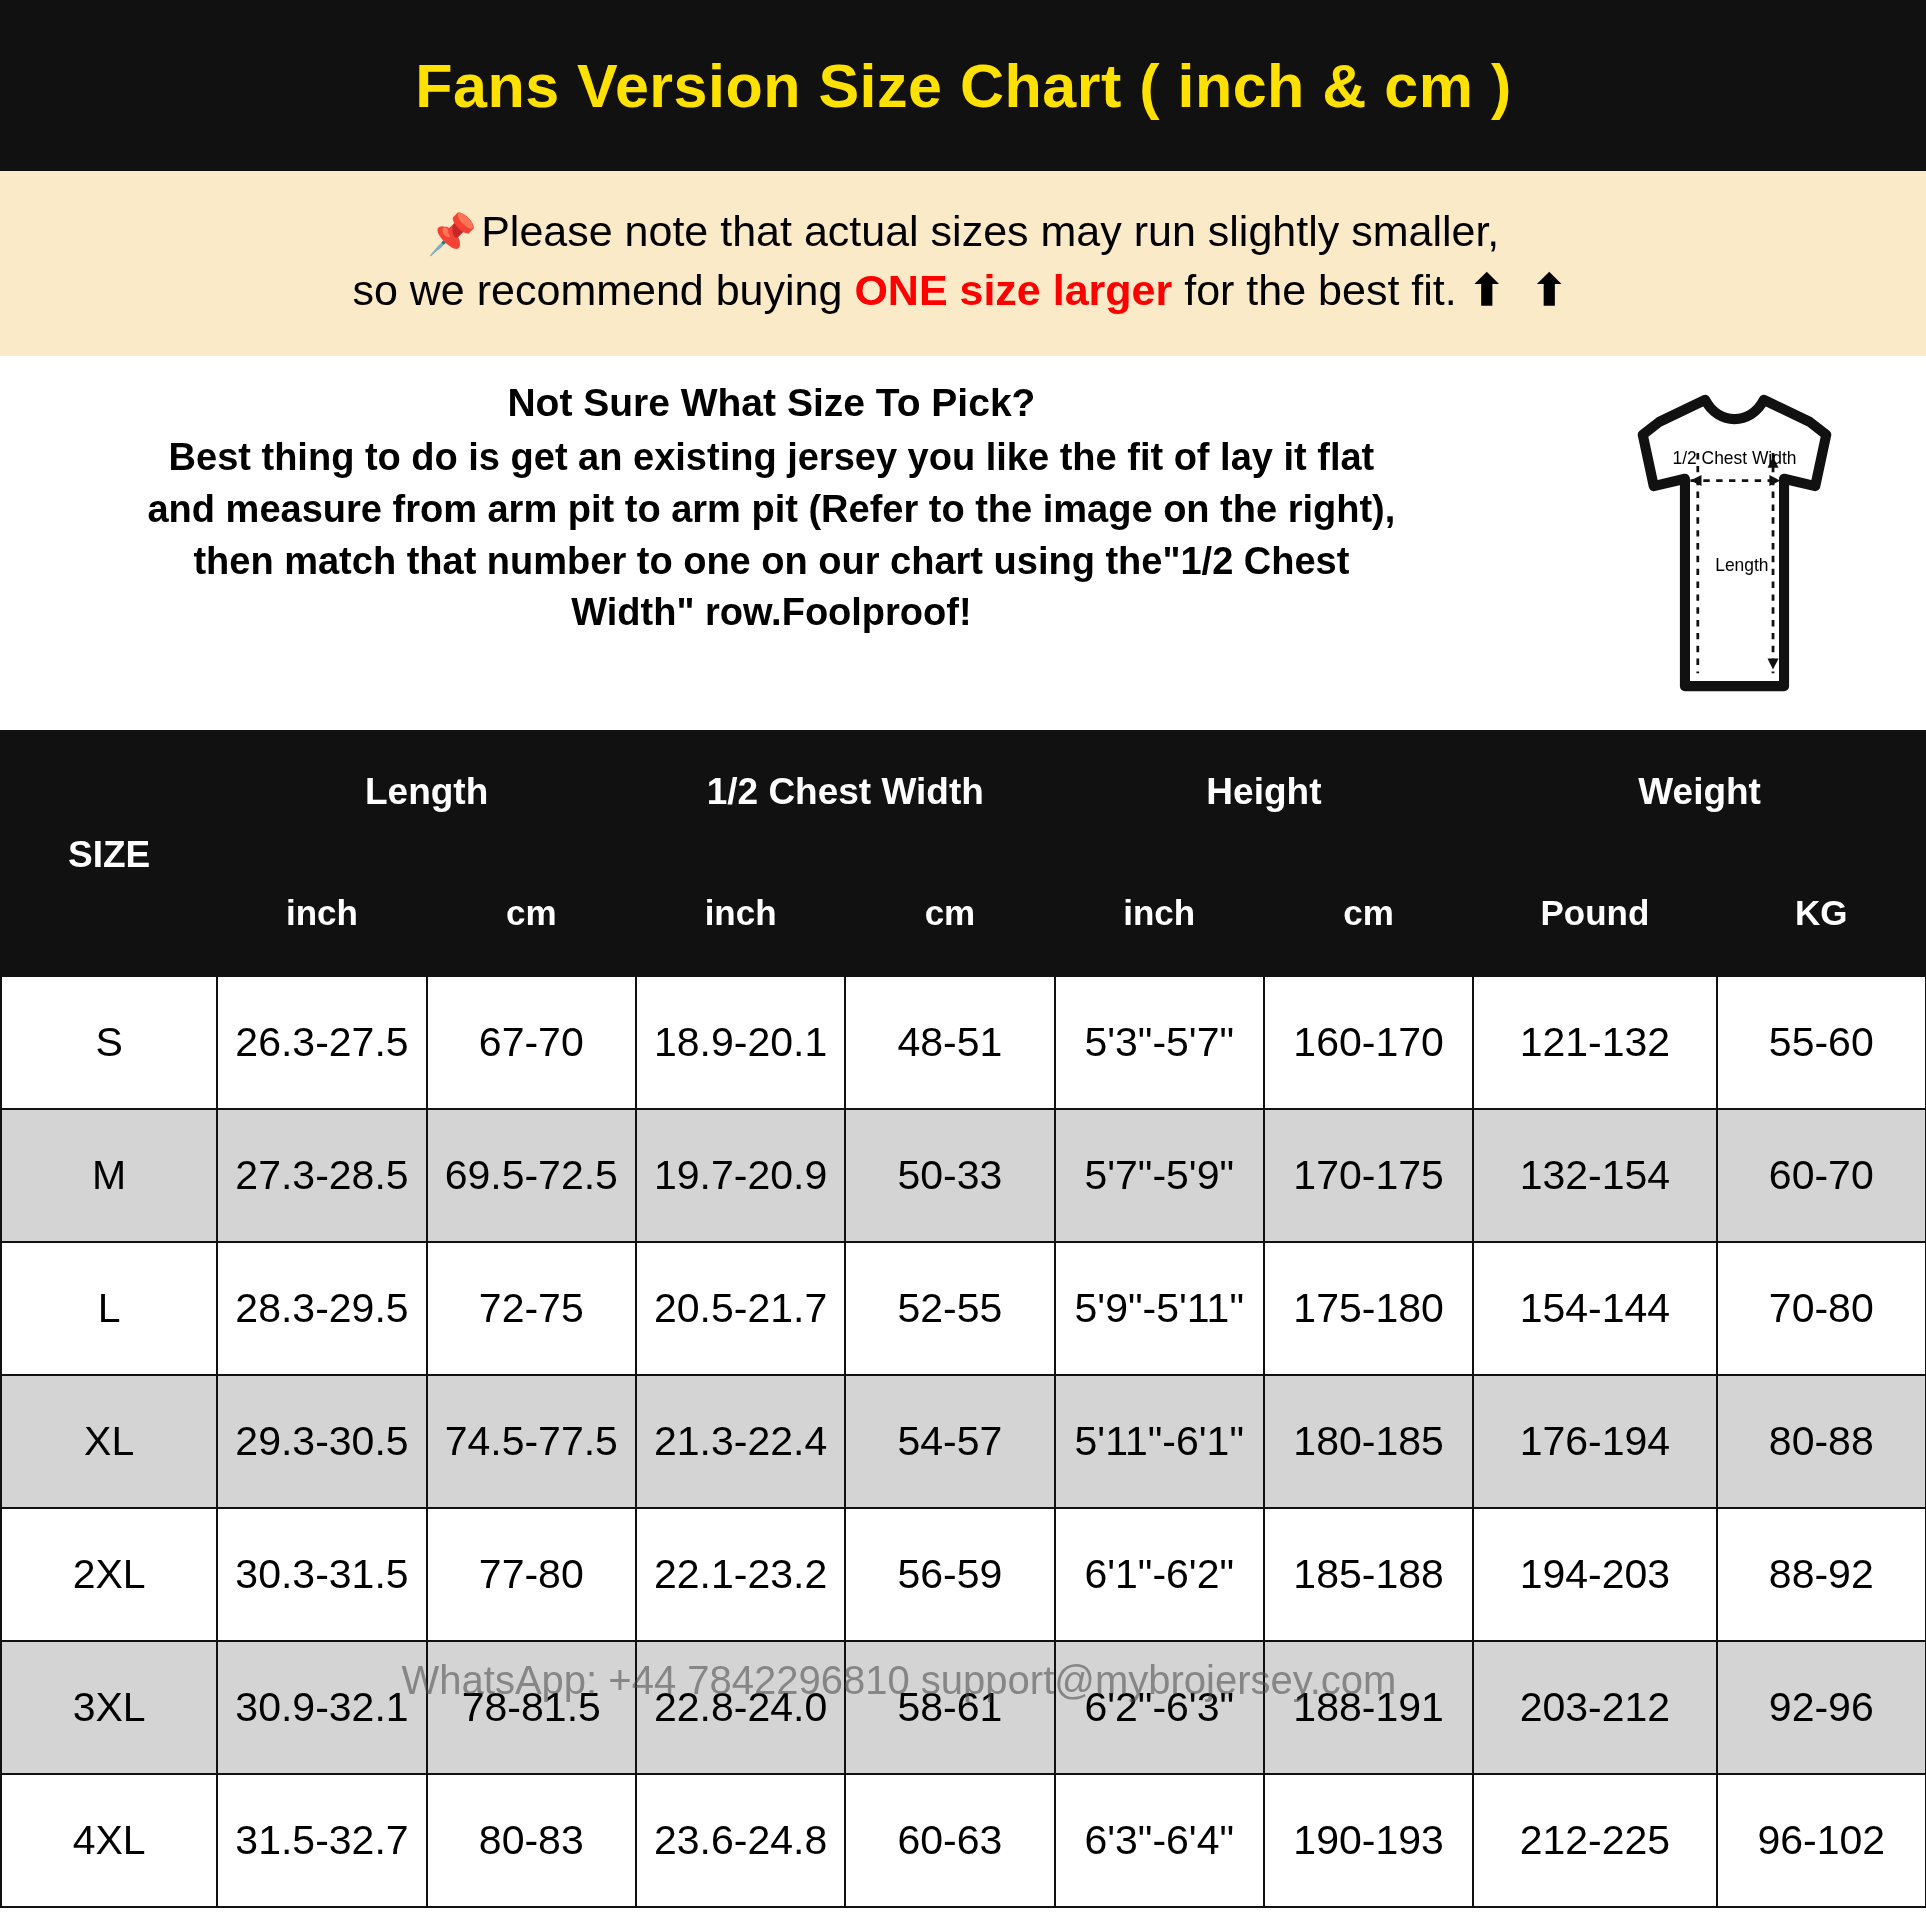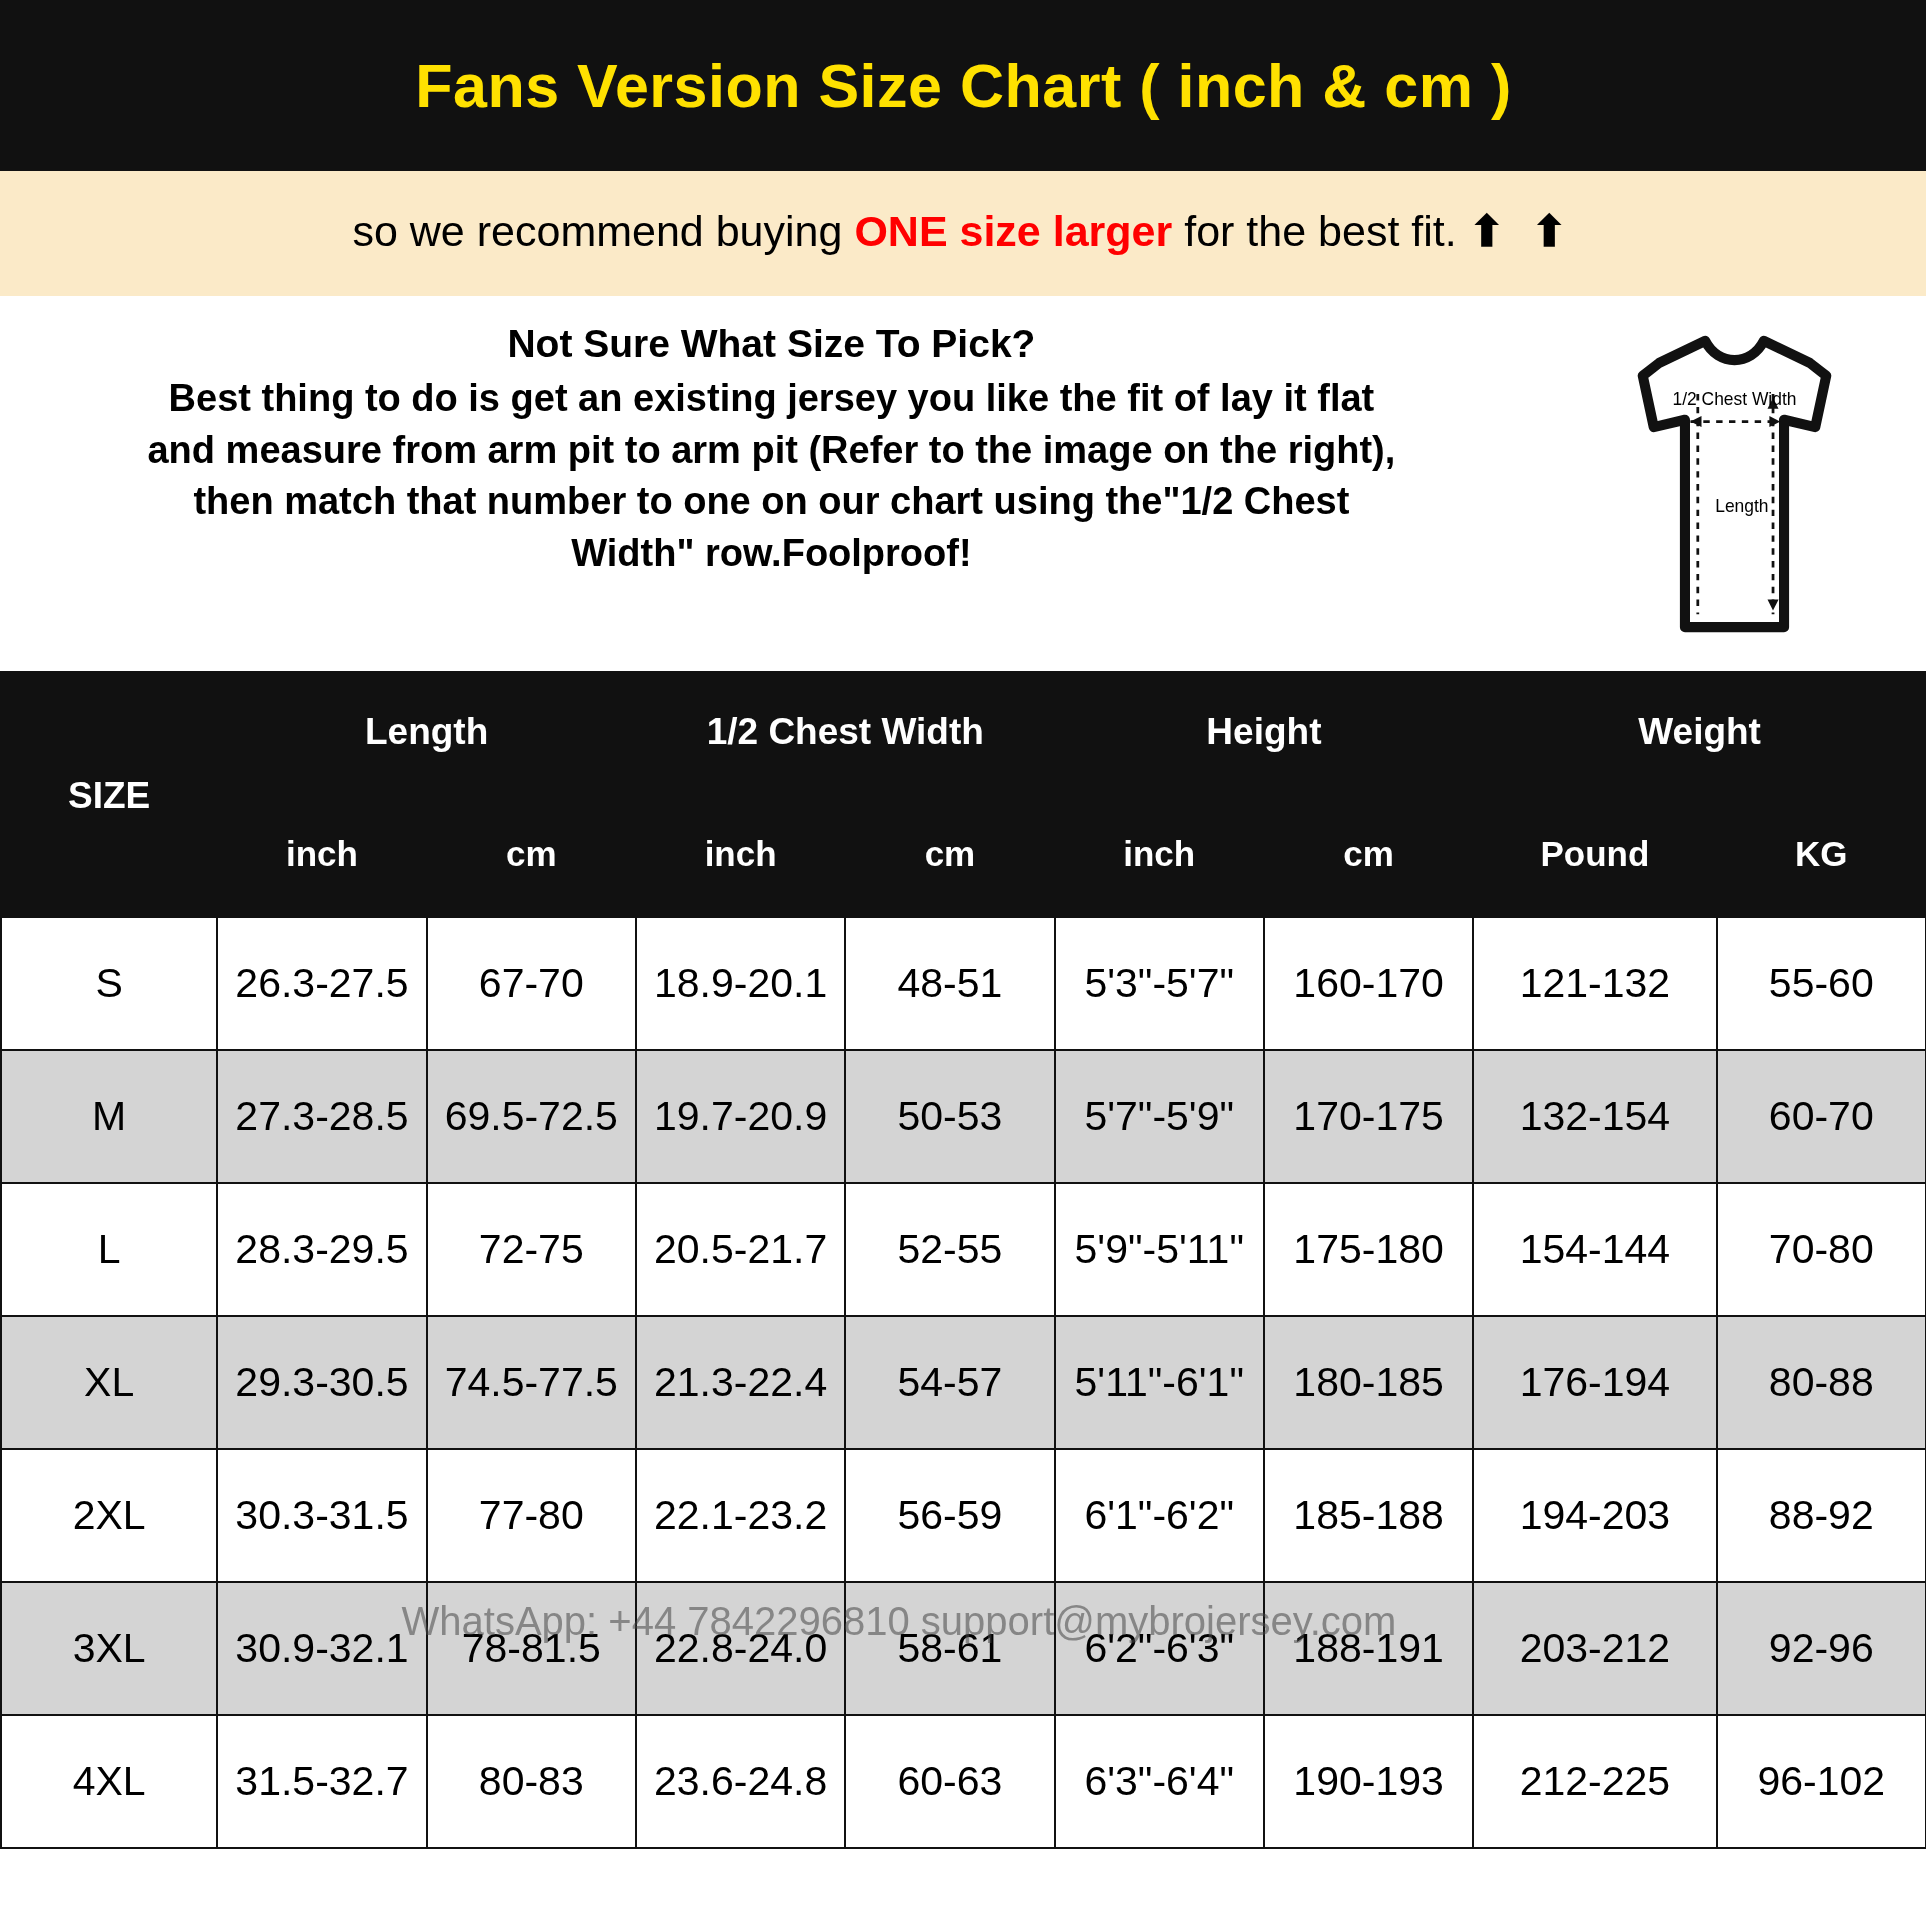--- a/index.html
+++ b/index.html
@@ -156,20 +156,23 @@
 </head>
 <body>
 
 <div class="page">
 
   <div class="header-banner">
     <div class="header-title">Fans Version Size Chart ( inch &amp; cm )</div>
   </div>
 
   <div class="notice">
+    <div class="notice-line">
+      <span class="pin-icon">📌</span><span>Please note that actual sizes may run slightly smaller,</span>
+    </div>
     <div class="notice-line">
       <span>so we recommend buying </span><span class="one-size-larger">ONE size larger</span><span> for the best fit. </span><span class="arrow-up">⬆ ⬆</span>
     </div>
   </div>
 
   <div class="info">
     <div class="info-text">
       <div class="info-heading">Not Sure What Size To Pick?</div>
       <div class="info-body">Best thing to do is get an existing jersey you like the fit of lay it flat</div>
       <div class="info-body">and measure from arm pit to arm pit (Refer to the image on the right),</div>
@@ -234,21 +237,21 @@
           <td>5'3"-5'7"</td>
           <td>160-170</td>
           <td>121-132</td>
           <td>55-60</td>
         </tr>
         <tr class="alt">
           <td class="size-cell">M</td>
           <td>27.3-28.5</td>
           <td>69.5-72.5</td>
           <td>19.7-20.9</td>
-          <td>50-53</td>
+          <td>50-33</td>
           <td>5'7"-5'9"</td>
           <td>170-175</td>
           <td>132-154</td>
           <td>60-70</td>
         </tr>
         <tr>
           <td class="size-cell">L</td>
           <td>28.3-29.5</td>
           <td>72-75</td>
           <td>20.5-21.7</td>

